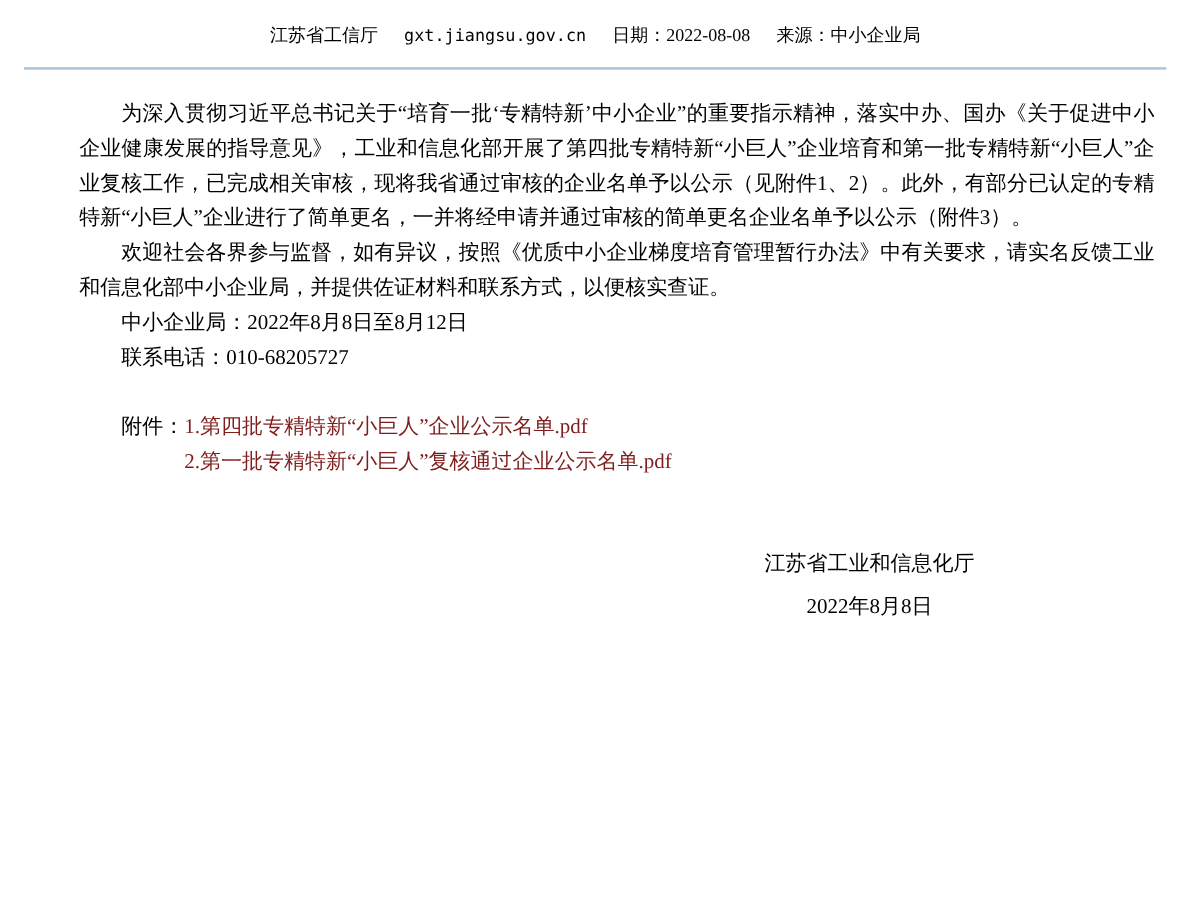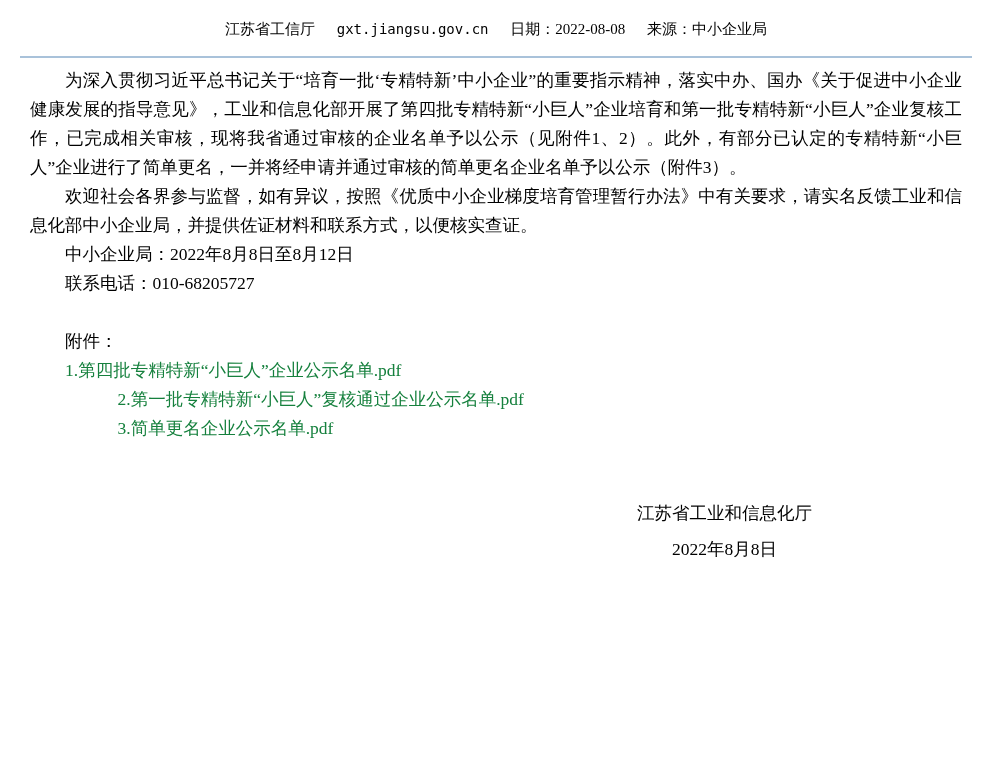--- a/index.html
+++ b/index.html
@@ -40,32 +40,33 @@
   .print-btn { margin-left: 26px; cursor: pointer; white-space: nowrap; }
   .print-btn svg { vertical-align: -3px; margin-right: 6px; }
 
   .separator {
     border: none;
     border-top: 2px solid #a9c2da;
     margin: 17px 20px 0 20px;
   }
 
   .content {
-    padding: 8px 30px 0 30px;
+    padding: 22px 30px 0 30px;
     font-size: 17.5px;
     line-height: 29px;
     text-align: justify;
+    margin-left: 36px;
   }
   .content p { margin: 0; text-indent: 2em; }
 
   .attachments { margin-top: 29px; margin-left: 2em; }
-  .attach-row { display: flex; line-height: 29px; flex-direction: column; }
+  .attach-row { display: flex; line-height: 29px; }
   .attach-label { width: 3em; flex: 0 0 auto; }
   .attach-row.indent { padding-left: 3em; }
-  .attach-link { color: #15803d; text-decoration: none; cursor: pointer; }
+  .attach-link { color: #7f1d1d; text-decoration: none; cursor: pointer; }
 
   .signature {
     width: max-content;
     margin: 52px 150px 0 auto;
     text-align: center;
     line-height: 36px;
     font-size: 17.5px;
   }
 </style>
 </head>
@@ -91,23 +92,20 @@
     <p>联系电话：010-68205727</p>
 
     <div class="attachments">
       <div class="attach-row">
         <span class="attach-label">附件：</span>
         <a class="attach-link">1.第四批专精特新“小巨人”企业公示名单.pdf</a>
       </div>
       <div class="attach-row indent">
         <a class="attach-link">2.第一批专精特新“小巨人”复核通过企业公示名单.pdf</a>
       </div>
-      <div class="attach-row indent">
-        <a class="attach-link">3.简单更名企业公示名单.pdf</a>
-      </div>
     </div>
 
     <div class="signature">
       <div>江苏省工业和信息化厅</div>
       <div>2022年8月8日</div>
     </div>
   </div>
 
 </div>
 

